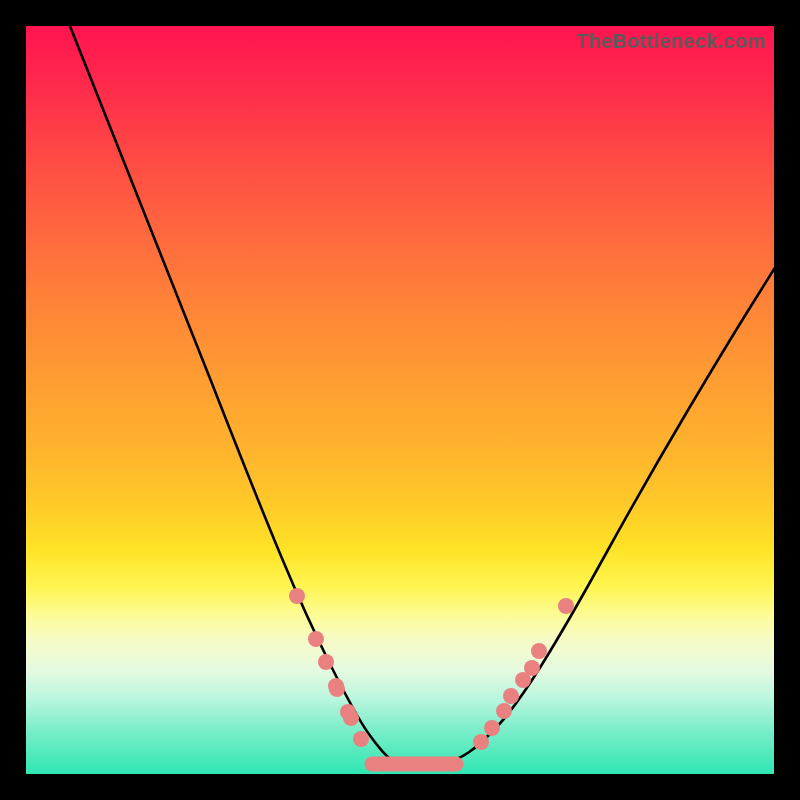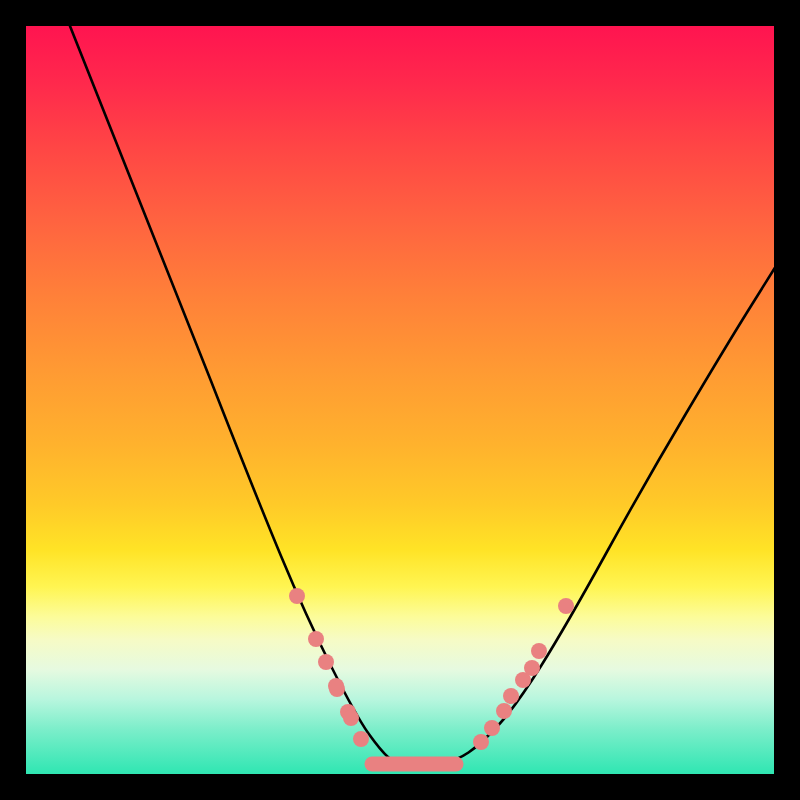--- a/index.html
+++ b/index.html
@@ -65,20 +65,21 @@
     fill: none;
     stroke: #e98181;
     stroke-width: 15;
     stroke-linecap: round;
   }
 </style>
 </head>
 <body>
 
 <div class="frame">
+  <div class="watermark">TheBottleneck.com</div>
   <svg class="overlay" viewBox="0 0 748 748">
     <path id="curvePath" class="curve" d="M 40 -10 Q 140 240 185 355 Q 230 470 255 530 Q 280 590 305 640 Q 330 690 342.5 707.5 Q 355 725 362.5 731.5 Q 370 738 385 739 Q 400 740 415 737.5 Q 430 735 442.5 726.5 Q 455 718 472.5 699 Q 490 680 515 640 Q 540 600 580 527.5 Q 620 455 660 387.5 Q 700 320 725 280 T 750 240"></path>
     <path id="floorPath" class="floor" d="M 346 738 L 430 738"></path>
     <g id="dotsGroup">
         <circle cx="271" cy="570" r="8" class="dot"></circle>
         <circle cx="290" cy="613" r="8" class="dot"></circle>
         <circle cx="300" cy="636" r="8" class="dot"></circle>
         <circle cx="311" cy="663" r="8" class="dot"></circle>
         <circle cx="310" cy="660" r="8" class="dot"></circle>
         <circle cx="322" cy="686" r="8" class="dot"></circle>

